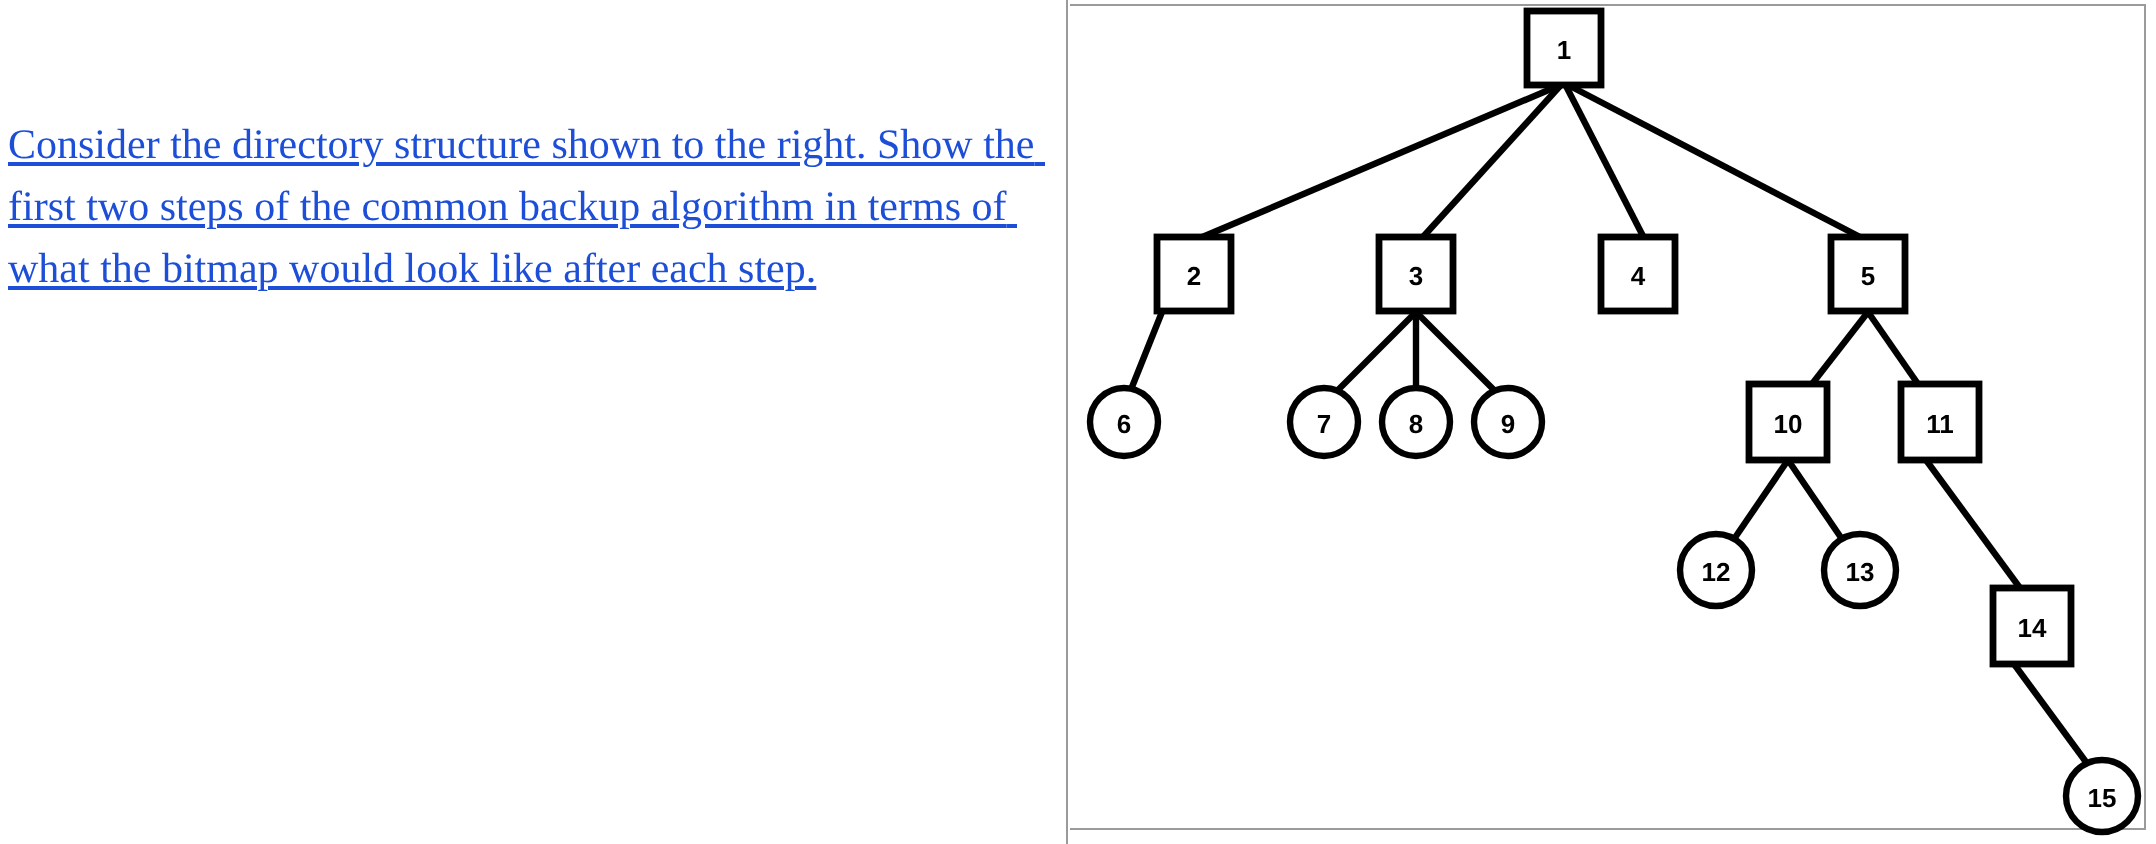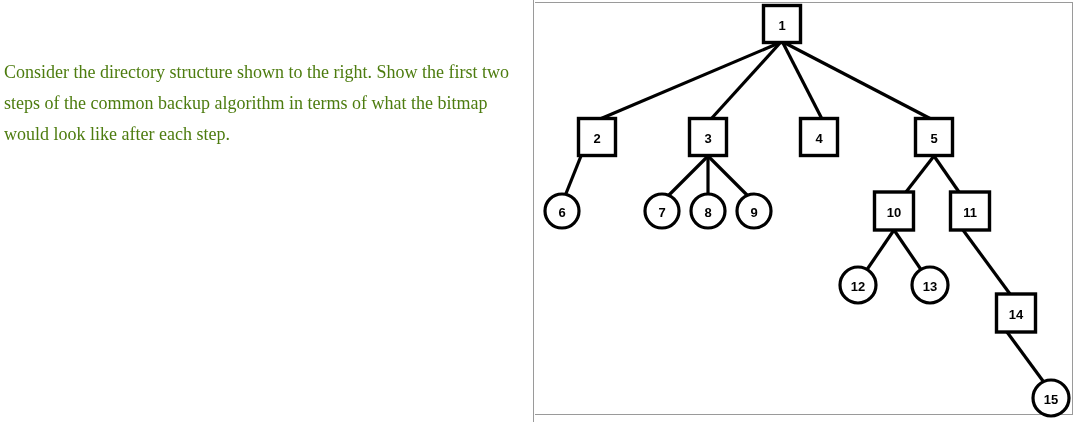--- a/index.html
+++ b/index.html
@@ -29,24 +29,25 @@
     box-sizing: border-box;
     border-right: 1px solid #9a9a9a;
     background: #ffffff;
   }
   #question-text {
     position: absolute;
     left: 4px;
     top: 57px;
     width: 528px;
     font-family: "Liberation Serif", "DejaVu Serif", serif;
-    font-size: 18px;
+    font-size: 21px;
     line-height: 31px;
-    color: #4d7c0f;
+    color: #1d4ed8;
     white-space: pre-wrap;
+    text-decoration: underline;
   }
   
   #diagram-panel {
     position: absolute;
     left: 535px;
     top: 2px;
     width: 538px;
     height: 413px;
     box-sizing: border-box;
     border: 1px solid #9a9a9a;

